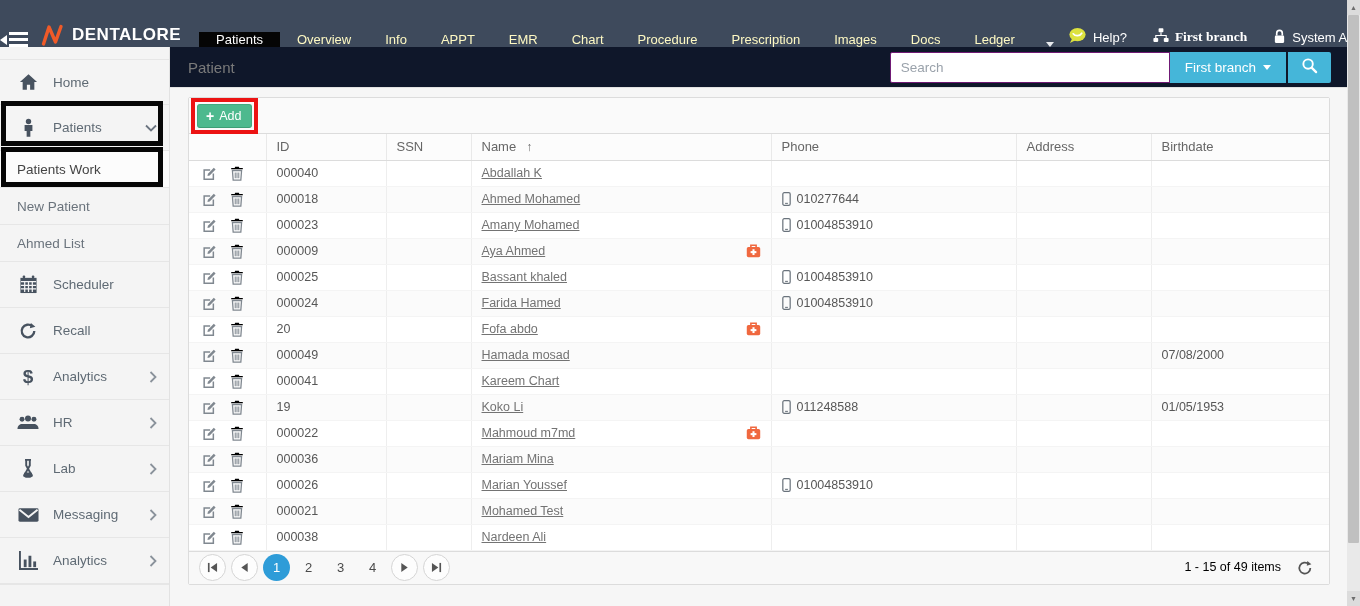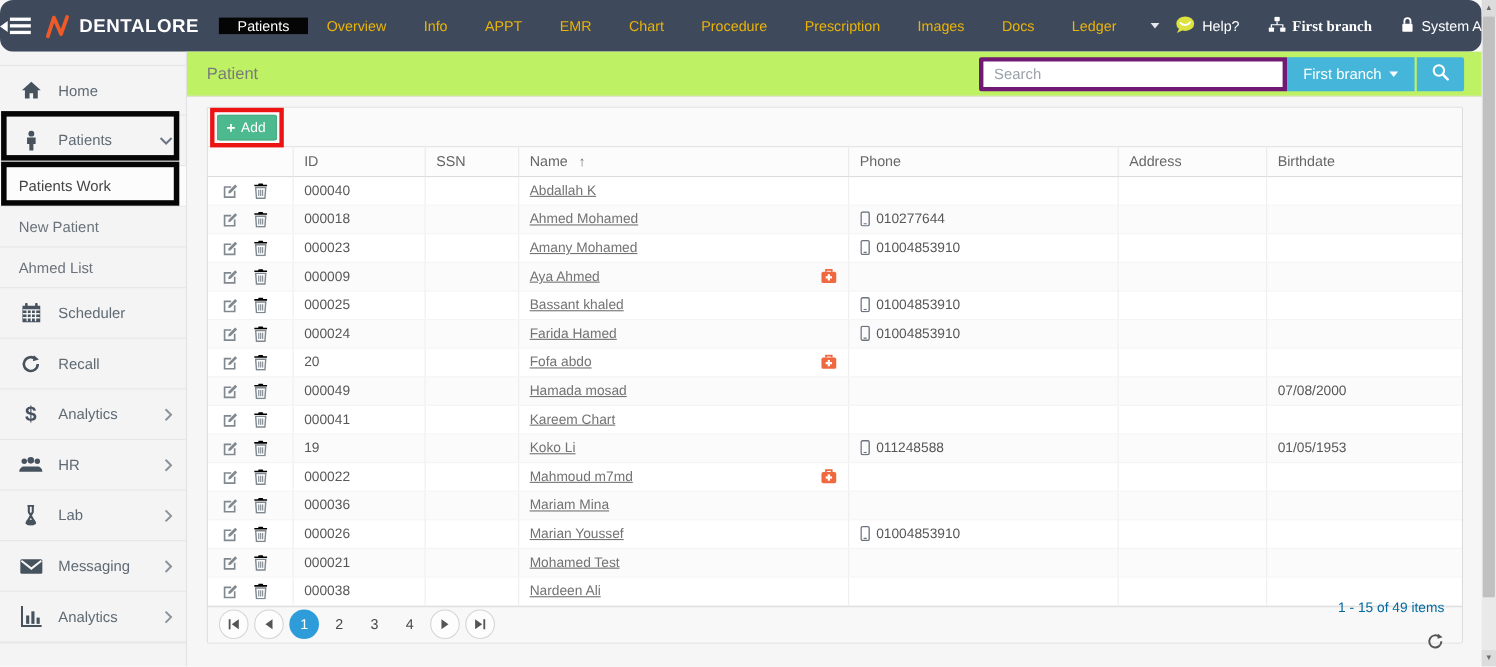--- a/index.html
+++ b/index.html
@@ -1,31 +1,31 @@
 <!DOCTYPE html>
 <html style="--navbar-bg: #3e4a5c; --accent-blue: #45b6d9; --green: #4db98e; --annot-red: #ec1313; --page-blue: #2e9cd8;"><head>
 <meta charset="utf-8">
 <style>
   * { margin:0; padding:0; box-sizing:border-box; }
   html,body { width:1360px; height:606px; overflow:hidden; }
   body { font-family:"Liberation Sans", sans-serif; font-size:13px; background:#f6f6f6; color:#555; }
   #app { position:relative; width:1360px; height:606px; overflow:hidden; }
 
   
-  .navbar { position:absolute; top:0; left:0; right:13px; height:47px; background:var(--navbar-bg,#3e4a5c); display:flex; align-items:center;border-radius:12px; }
+  .navbar { position:absolute; top:0; left:0; right:13px; height:47px; background:var(--navbar-bg,#3e4a5c); display:flex; align-items:flex-end; }
   .nav-toggle { width:58px; display:flex; align-items:center; justify-content:center; cursor:pointer; }
   .hamb { display:flex; align-items:center; gap:2px; }
   .hamb .tri { width:0; height:0; border-top:5px solid transparent; border-bottom:5px solid transparent; border-right:7px solid #fff; }
   .hamb .bars { display:flex; flex-direction:column; gap:3px; }
   .hamb .bars i { display:block; width:19px; height:3px; background:#fff; }
   .brand { display:flex; align-items:center; gap:8px; padding:0 18px 0 12px; }
   .brand-logo svg { display:block; }
   .brand-name { color:#fff; font-weight:bold; font-size:17px; letter-spacing:.5px; }
   .nav-tabs { display:flex; align-items:stretch; }
-  .nav-tab { display:flex; align-items:center; padding:0 17px; color:#eab308; cursor:default; }
+  .nav-tab { display:flex; align-items:center; padding:0 17px; color:#fef9c3; cursor:default; }
   .nav-tab.active { background:#050505; color:#fff; cursor:pointer; }
   .nav-more { display:flex; align-items:center; padding:0 14px; cursor:pointer; }
   .caret { display:inline-block; width:0; height:0; border-left:4.5px solid transparent; border-right:4.5px solid transparent; border-top:5px solid #e8eaee; }
   .nav-right { margin-left:auto; display:flex; align-items:center; gap:26px; padding-right:22px; color:#fff; }
   .nav-right .nav-link { display:flex; align-items:center; gap:6px; cursor:pointer; white-space:nowrap; }
   .branch-label { font-family:"Liberation Serif", serif; font-weight:bold; font-size:13.5px; }
 
   
   .sidebar { position:absolute; top:47px; left:0; width:170px; bottom:0; background:#f4f4f4; border-right:1px solid #e2e2e2; padding-top:12px; }
   .sb-item { height:46px; display:flex; align-items:center; gap:14px; padding:0 12px 0 17px; border-bottom:1px solid #e6e6e6; color:#5f6a74; cursor:pointer; }
@@ -36,24 +36,24 @@
   .sb-chev { color:#8a929b; font-size:12px; }
   .sb-sub { height:37px; display:flex; align-items:center; padding:0 12px 0 17px; border-bottom:1px solid #e6e6e6; color:#6a737c; font-size:13.5px; cursor:pointer; }
   .sb-sub.active { background:#fcfcfc; color:#444; }
   .sb-end { border-bottom:1px solid #e6e6e6; }
   .annot-black { position:absolute; border:5px solid #060606; left:1px; width:162px; pointer-events:none; z-index:5; }
   #annot-patients { top:54px; height:45px; }
   #annot-patientslist { top:100px; height:40px; }
 
   
   .main { position:absolute; top:47px; left:170px; right:13px; bottom:0; background:#f6f6f6; }
-  .page-header { height:41px; background:#bef264; border-bottom:1px solid #e2e2e2; display:flex; align-items:center; padding:0 16px 0 18px; }
+  .page-header { height:41px; background:#0f172a; border-bottom:1px solid #e2e2e2; display:flex; align-items:center; padding:0 16px 0 18px; }
   .page-title { color:#7a7a7a; font-size:15px; }
   .search-group { margin-left:auto; display:flex; align-items:center; }
-  .search-input { width:280px; height:31px; border:4px solid #701a75; border-radius:2px 0 0 2px; padding:0 10px; font-size:13.5px; color:#555; font-family:"Liberation Sans",sans-serif; outline:none; }
+  .search-input { width:280px; height:31px; border:1px solid #701a75; border-radius:2px 0 0 2px; padding:0 10px; font-size:13.5px; color:#555; font-family:"Liberation Sans",sans-serif; outline:none; }
   .search-input::placeholder { color:#9aa2ab; }
   .btn-blue { height:31px; background:var(--accent-blue,#45b6d9); color:#fff; border:none; font-size:13.5px; display:flex; align-items:center; gap:7px; padding:0 15px; cursor:pointer; font-family:"Liberation Sans",sans-serif; }
   .btn-blue .caret { border-top-color:#fff; }
   .btn-search { width:43px; justify-content:center; padding:0; margin-left:2px; border-radius:0 2px 2px 0; }
 
   .content { padding:9px 17px 0 18px; }
   .grid-panel { background:#fff; border:1px solid #dcdcdc; border-radius:2px; }
   .grid-toolbar { background:#fafafa; border-bottom:1px solid #dcdcdc; padding:0; height:36px; display:flex; align-items:center; }
   .annot-red { border:4px solid var(--annot-red,#ec1313); padding:2px; margin-left:2px; display:inline-block; }
   .btn-add { height:24px; background:var(--green,#4db98e); border:1px solid #43a97f; border-bottom-color:#3c9e76; color:#fff; border-radius:3px; font-size:12.5px; padding:0 10px 0 8px; display:flex; align-items:center; gap:5px; cursor:pointer; font-family:"Liberation Sans",sans-serif; }
@@ -70,21 +70,21 @@
   .name-link { color:#737373; text-decoration:underline; cursor:pointer; flex:0 1 auto; }
   .kit-icon { margin-left:auto; display:flex; cursor:default; }
   .phone-cell { display:flex; align-items:center; gap:6px; }
   .phone-glyph { color:#6a737c; display:flex; }
   .sort-arrow { color:#666; margin-left:10px; font-size:12px; }
 
   .grid-pager { height:33px; background:#f8f8f8; border-top:1px solid #dcdcdc; display:flex; align-items:center; padding:0 10px; }
   .pg-btn { width:27px; height:27px; border-radius:50%; border:1px solid #d5d5d5; background:#fdfdfd; display:flex; align-items:center; justify-content:center; margin-right:5px; cursor:pointer; color:#555; }
   .pg-num { min-width:27px; height:27px; border-radius:50%; display:flex; align-items:center; justify-content:center; margin-right:5px; color:#4a4a4a; cursor:pointer; font-size:13px; }
   .pg-num.active { background:var(--page-blue,#2e9cd8); color:#fff; cursor:default; }
-  .pg-summary { margin-left:auto; color:#0369a1; font-size:12.5px; display:flex; align-items:flex-end; gap:16px; padding-right:6px;flex-direction:column; }
+  .pg-summary { margin-left:auto; color:#000000; font-size:12.5px; display:flex; align-items:flex-start; gap:16px; padding-right:6px; }
   .pg-refresh { display:flex; cursor:pointer; color:#555; }
 
   
   .scrollbar { position:absolute; top:0; right:0; width:13px; height:606px; background:#e9e9e9; z-index:20; }
   .sb-btn { position:absolute; left:0; width:13px; height:15px; background:#dcdcdc; color:#6d6d6d; font-size:7px; display:flex; align-items:center; justify-content:center; cursor:pointer; }
   .sb-btn.up { top:0; } .sb-btn.down { bottom:0; }
   .sb-thumb { position:absolute; top:15px; left:1px; width:11px; height:528px; background:#c0c0c0; border-radius:1px; cursor:grab; }
 </style>
 </head>
 <body>

